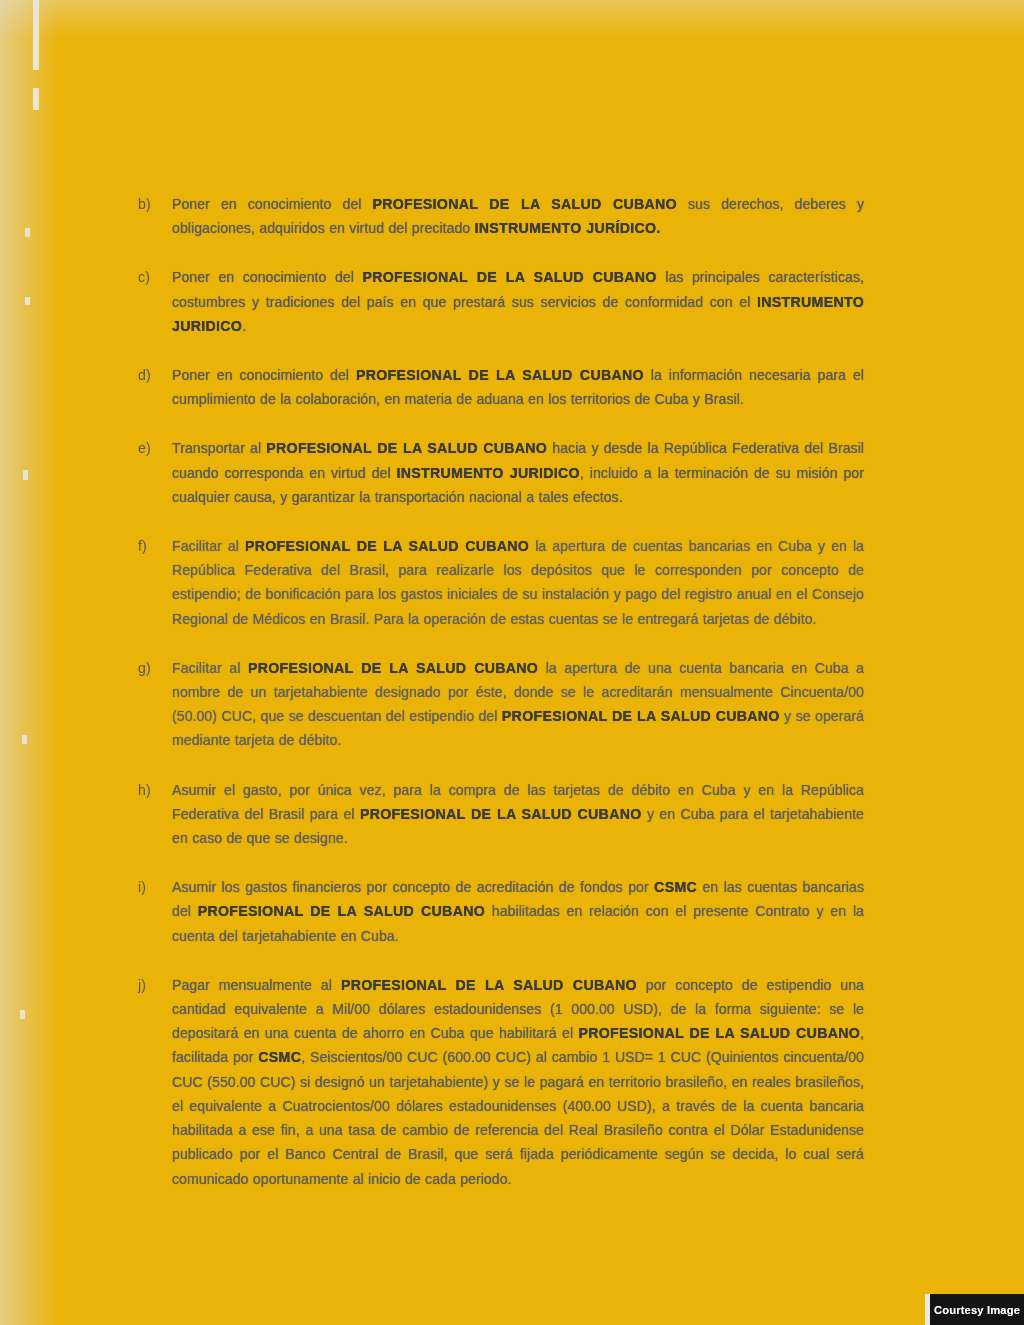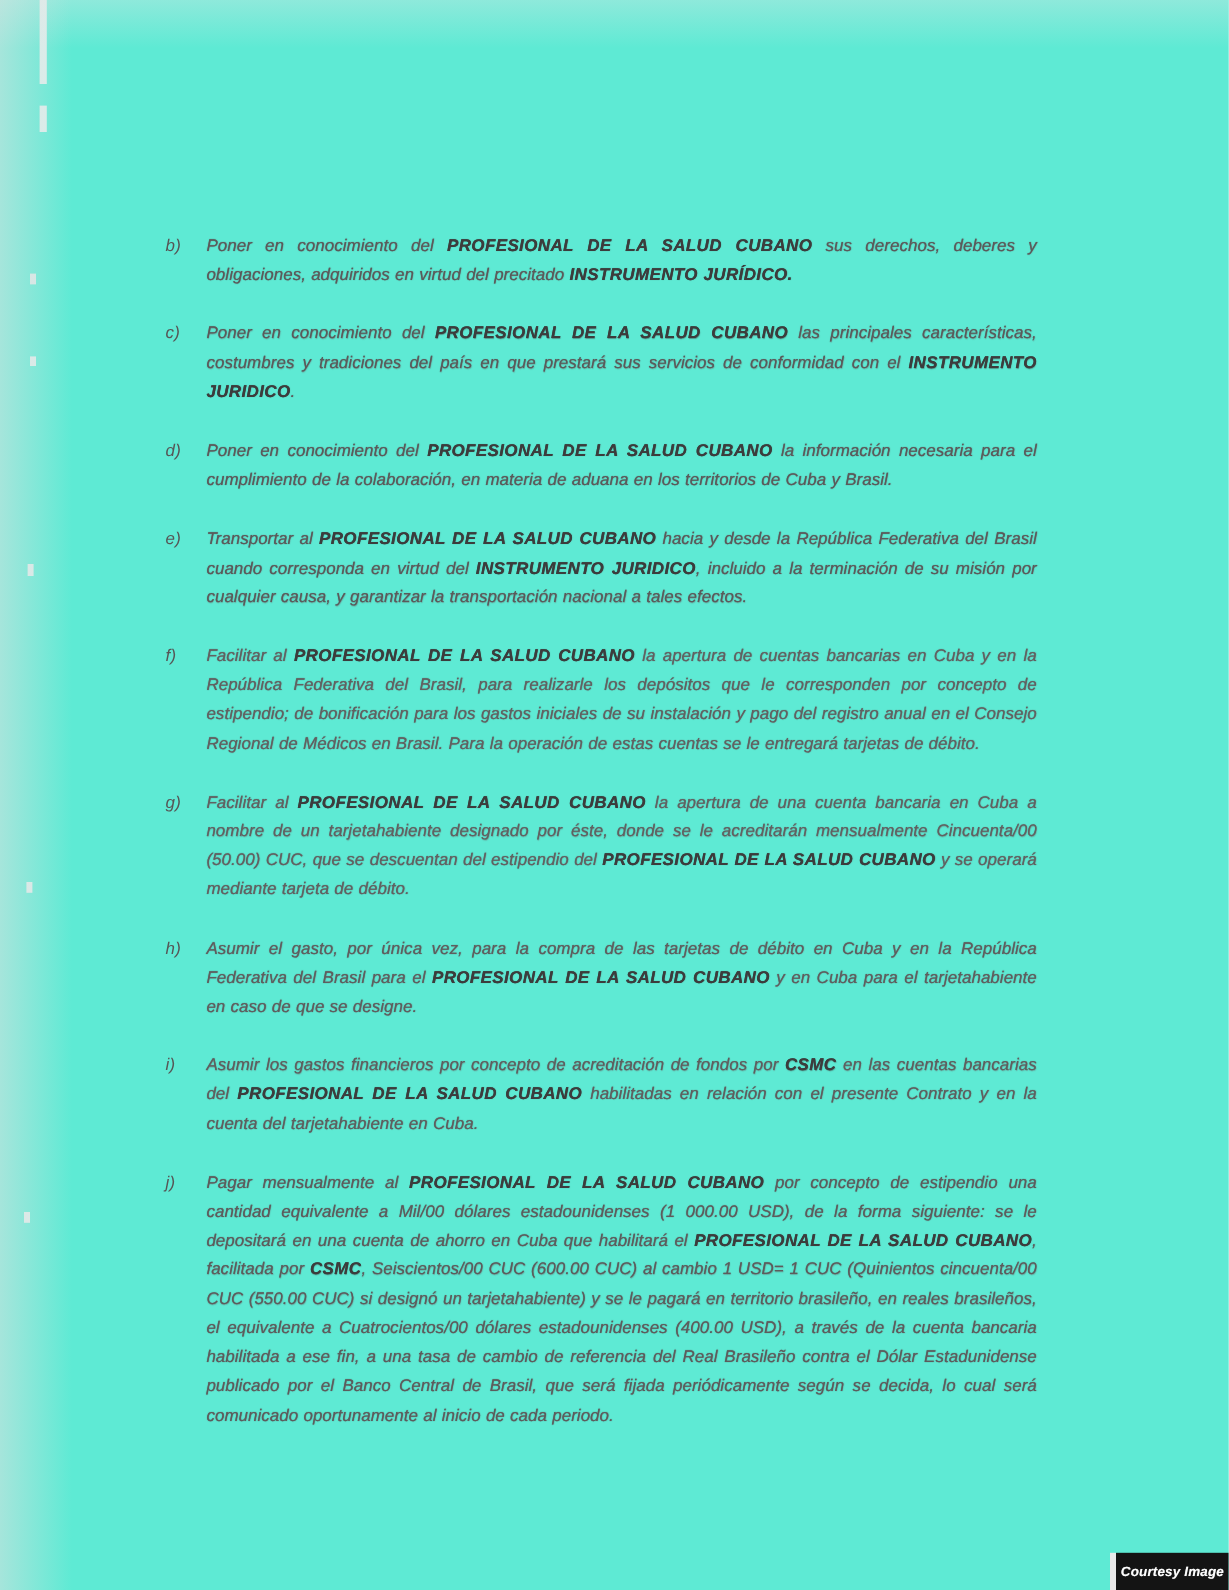--- a/index.html
+++ b/index.html
@@ -13,23 +13,22 @@
     background: #ffffff;
     font-family: "Liberation Sans", sans-serif;
     overflow: hidden;
     position: relative;
   }
 
   
   .page-scan {
     position: absolute;
     inset: 0;
-    background: #5eead4;
+    background: #eab308;
     overflow: hidden;
-    font-style: italic;
   }
 
   
   .scan-band {
     position: absolute;
     background: #efefef;
     opacity: .85;
   }
   .scan-band.b1 { left: 33px;  top: 0px;   width: 6px; height: 70px; }
   .scan-band.b2 { left: 33px;  top: 88px;  width: 6px; height: 22px; }

